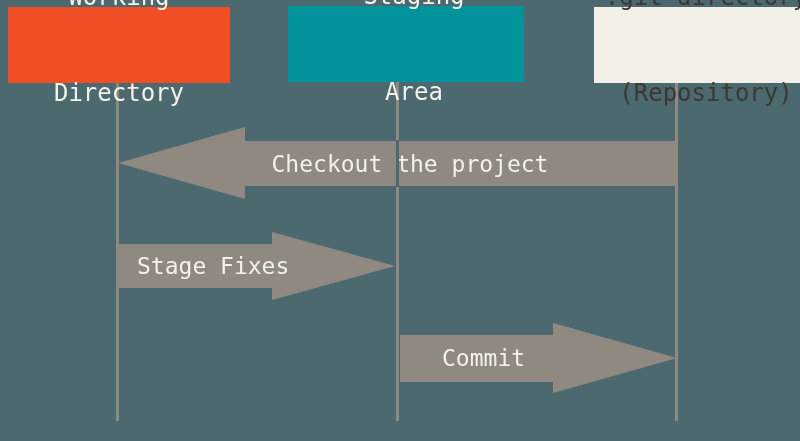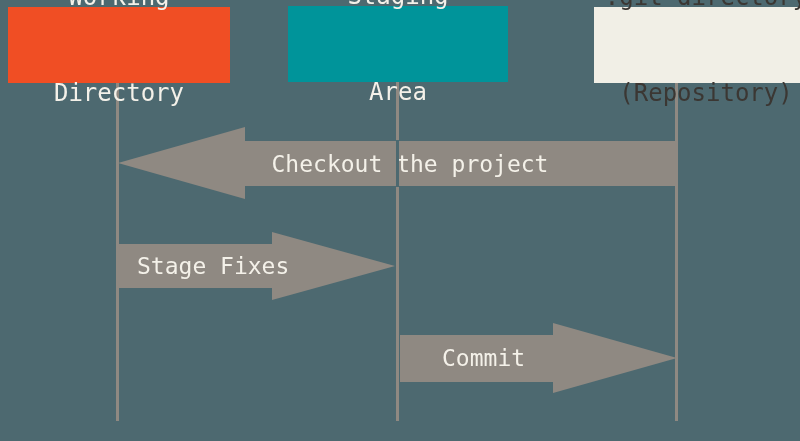--- a/index.html
+++ b/index.html
@@ -73,21 +73,21 @@
   <div class="lifeline lifeline-staging" style="background-color: rgb(143, 137, 130);"></div>
   <div class="lifeline lifeline-git" style="background-color: rgb(143, 137, 130);"></div>
 
   <div class="box box-working" style="background-color: rgb(240, 78, 36);">
     <div class="box-label" style="color: rgb(244, 241, 233);">
       <span>Working</span>
       <span>Directory</span>
     </div>
   </div>
 
-  <div class="box box-staging" style="background-color: rgb(0, 148, 154);">
+  <div class="box box-staging" style="background-color: rgb(0, 148, 154); padding-left: 16px;">
     <div class="box-label" style="color: rgb(244, 241, 233);">
       <span>Staging</span>
       <span>Area</span>
     </div>
   </div>
 
   <div class="box box-git" style="background-color: rgb(241, 239, 230); margin-left: 26px;">
     <div class="box-label" style="color: rgb(59, 55, 51);">
       <span>.git directory</span>
       <span>(Repository)</span>

